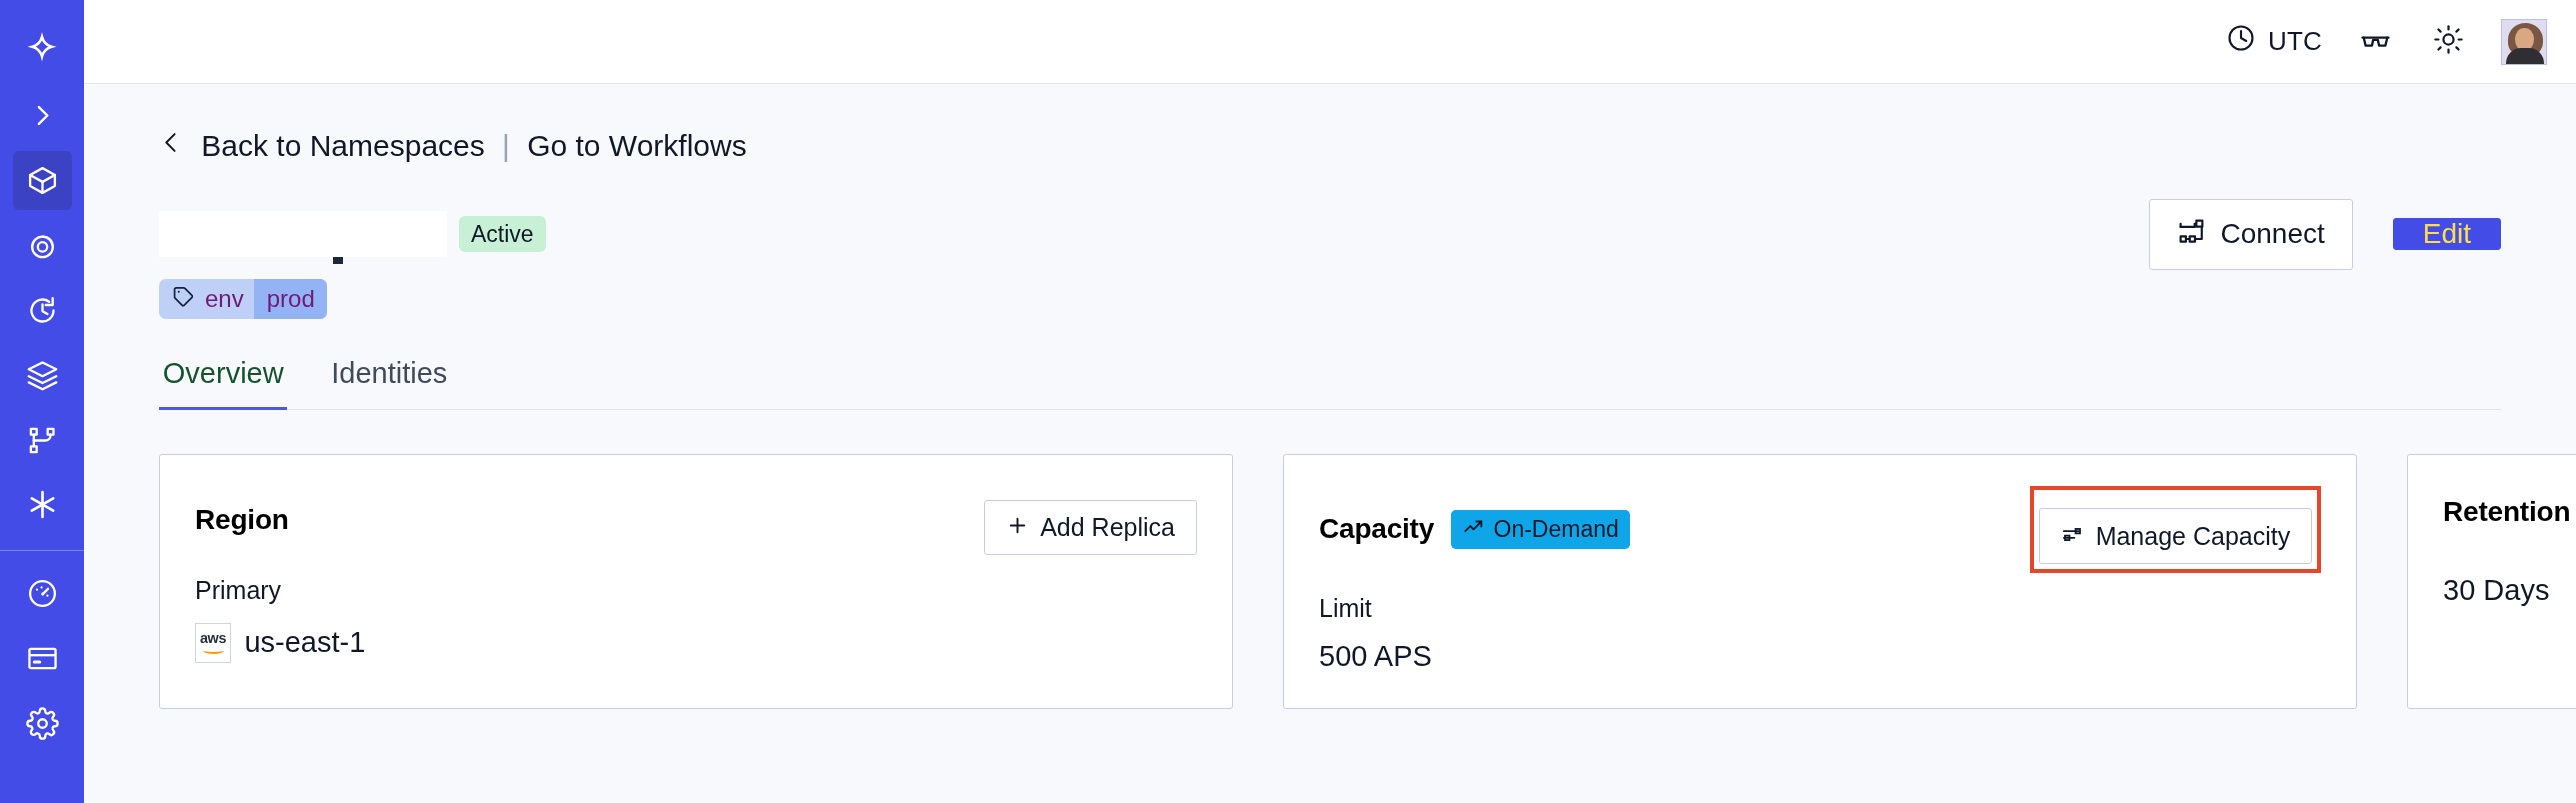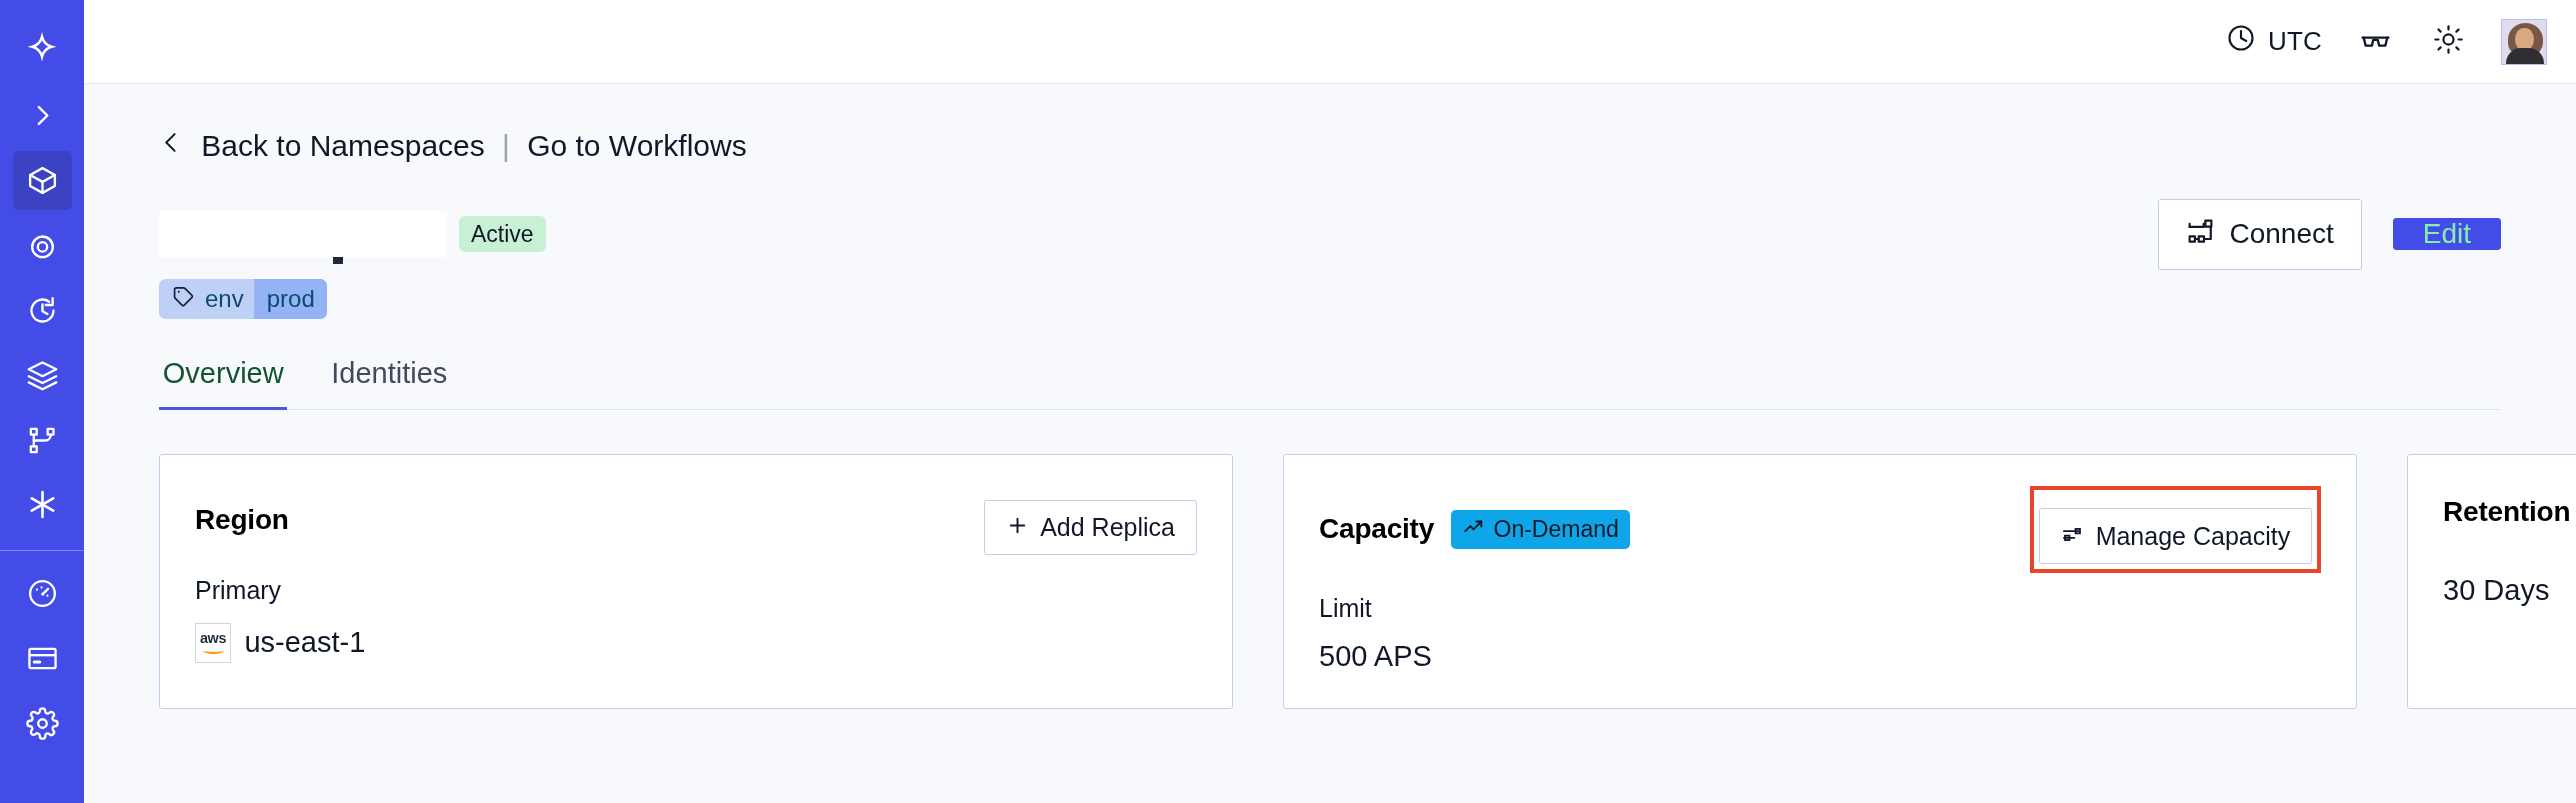--- a/index.html
+++ b/index.html
@@ -183,21 +183,21 @@
     color: #101828;
     font-size: 23px;
     padding: 6.7px 12.5px;
     border-radius: 5.8px;
     line-height: 1;
   }
   .title-actions {
     margin-left: auto;
     display: flex;
     align-items: center;
-    gap: 31px;
+    gap: 12px;
   }
   .btn {
     display: inline-flex;
     align-items: center;
     justify-content: center;
     gap: 14.4px;
     font-size: 28px;
     line-height: 1;
     cursor: pointer;
     border-radius: 2.9px;
@@ -205,34 +205,35 @@
   }
   .btn-outline {
     background: #ffffff;
     border: 1px solid #C5CCE8;
     color: #101828;
     padding: 17.3px 27px;
   }
   .btn-primary {
     background: #444CE7;
     border: 1px solid #444CE7;
-    color: #86efac;
+    color: #fde047;
     padding: 1px 29px;
+    margin-left: 28px;
   }
 
   .tags-row { display: flex; margin-bottom: 38px; }
   .tag-pill {
     display: inline-flex;
     align-items: center;
     background: #BFD0F7;
     border-radius: 6.7px;
     padding: 0 0 0 13.4px;
     height: 40px;
     font-size: 24px;
-    color: #0c4a6e;
+    color: #701a75;
     cursor: pointer;
     overflow: hidden;
   }
   .tag-pill .tag-key { margin: 0 10.5px 0 9.6px; }
   .tag-pill .tag-val {
     background: #93B3F5;
     height: 40px;
     display: flex;
     align-items: center;
     padding: 0 12.5px;

